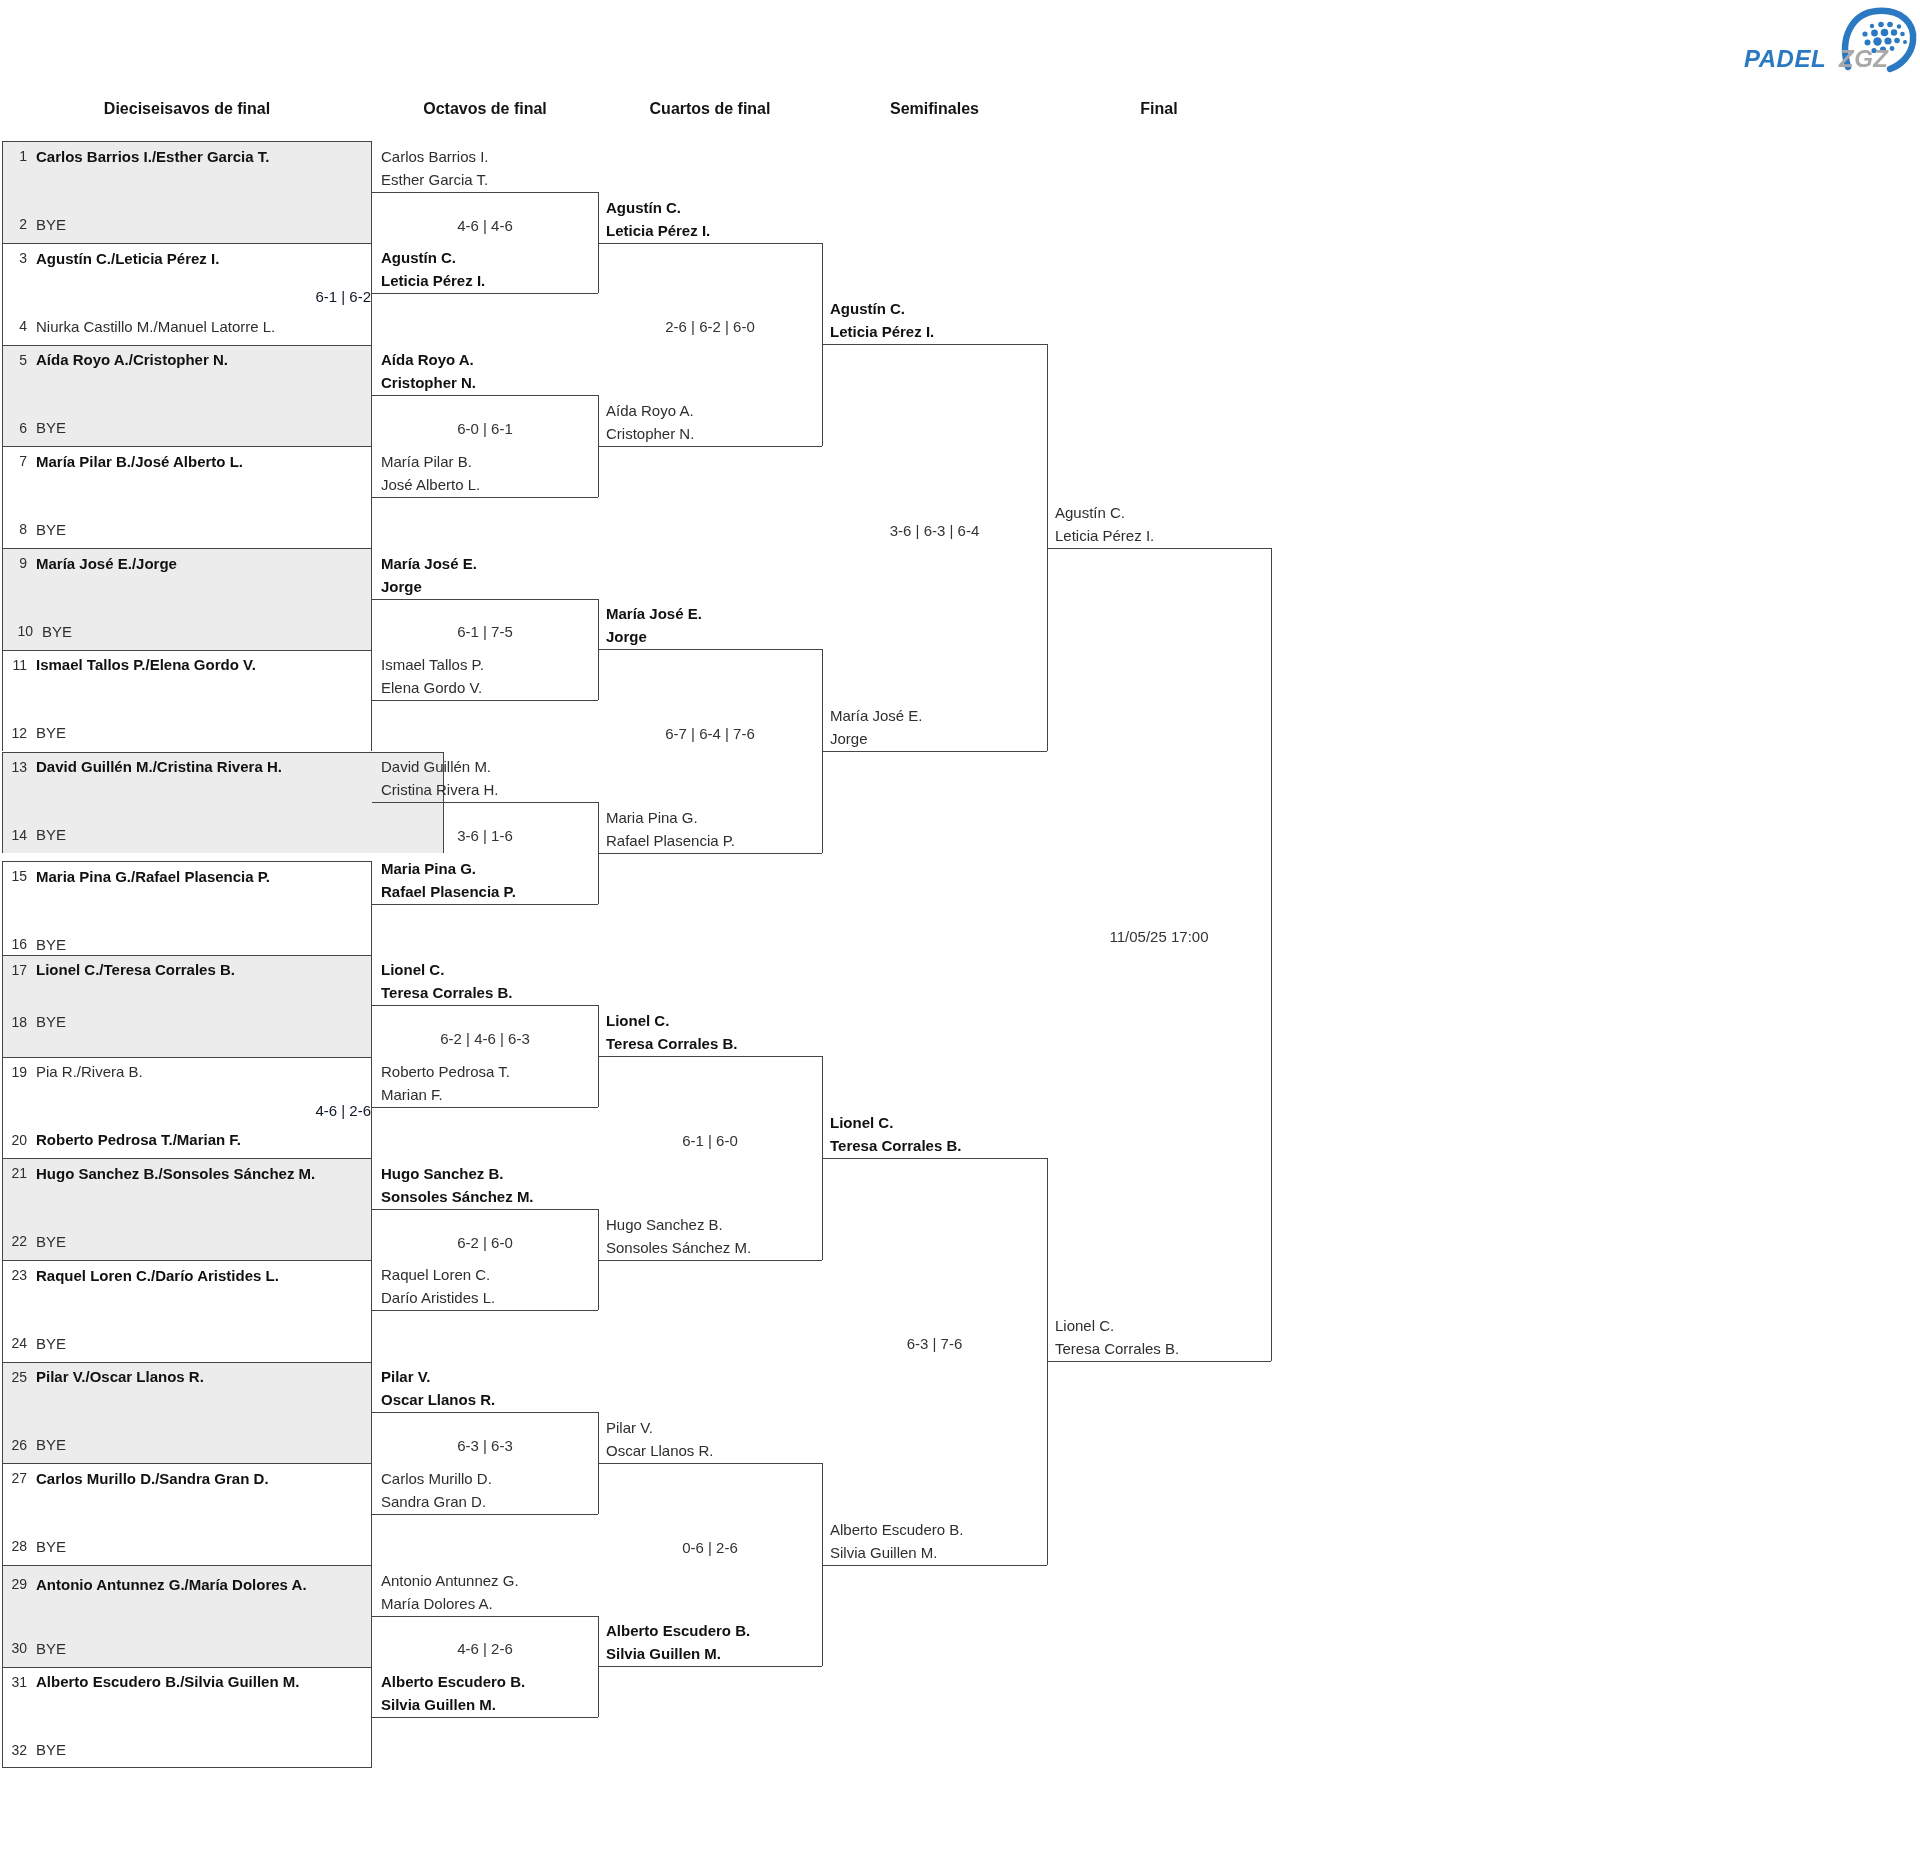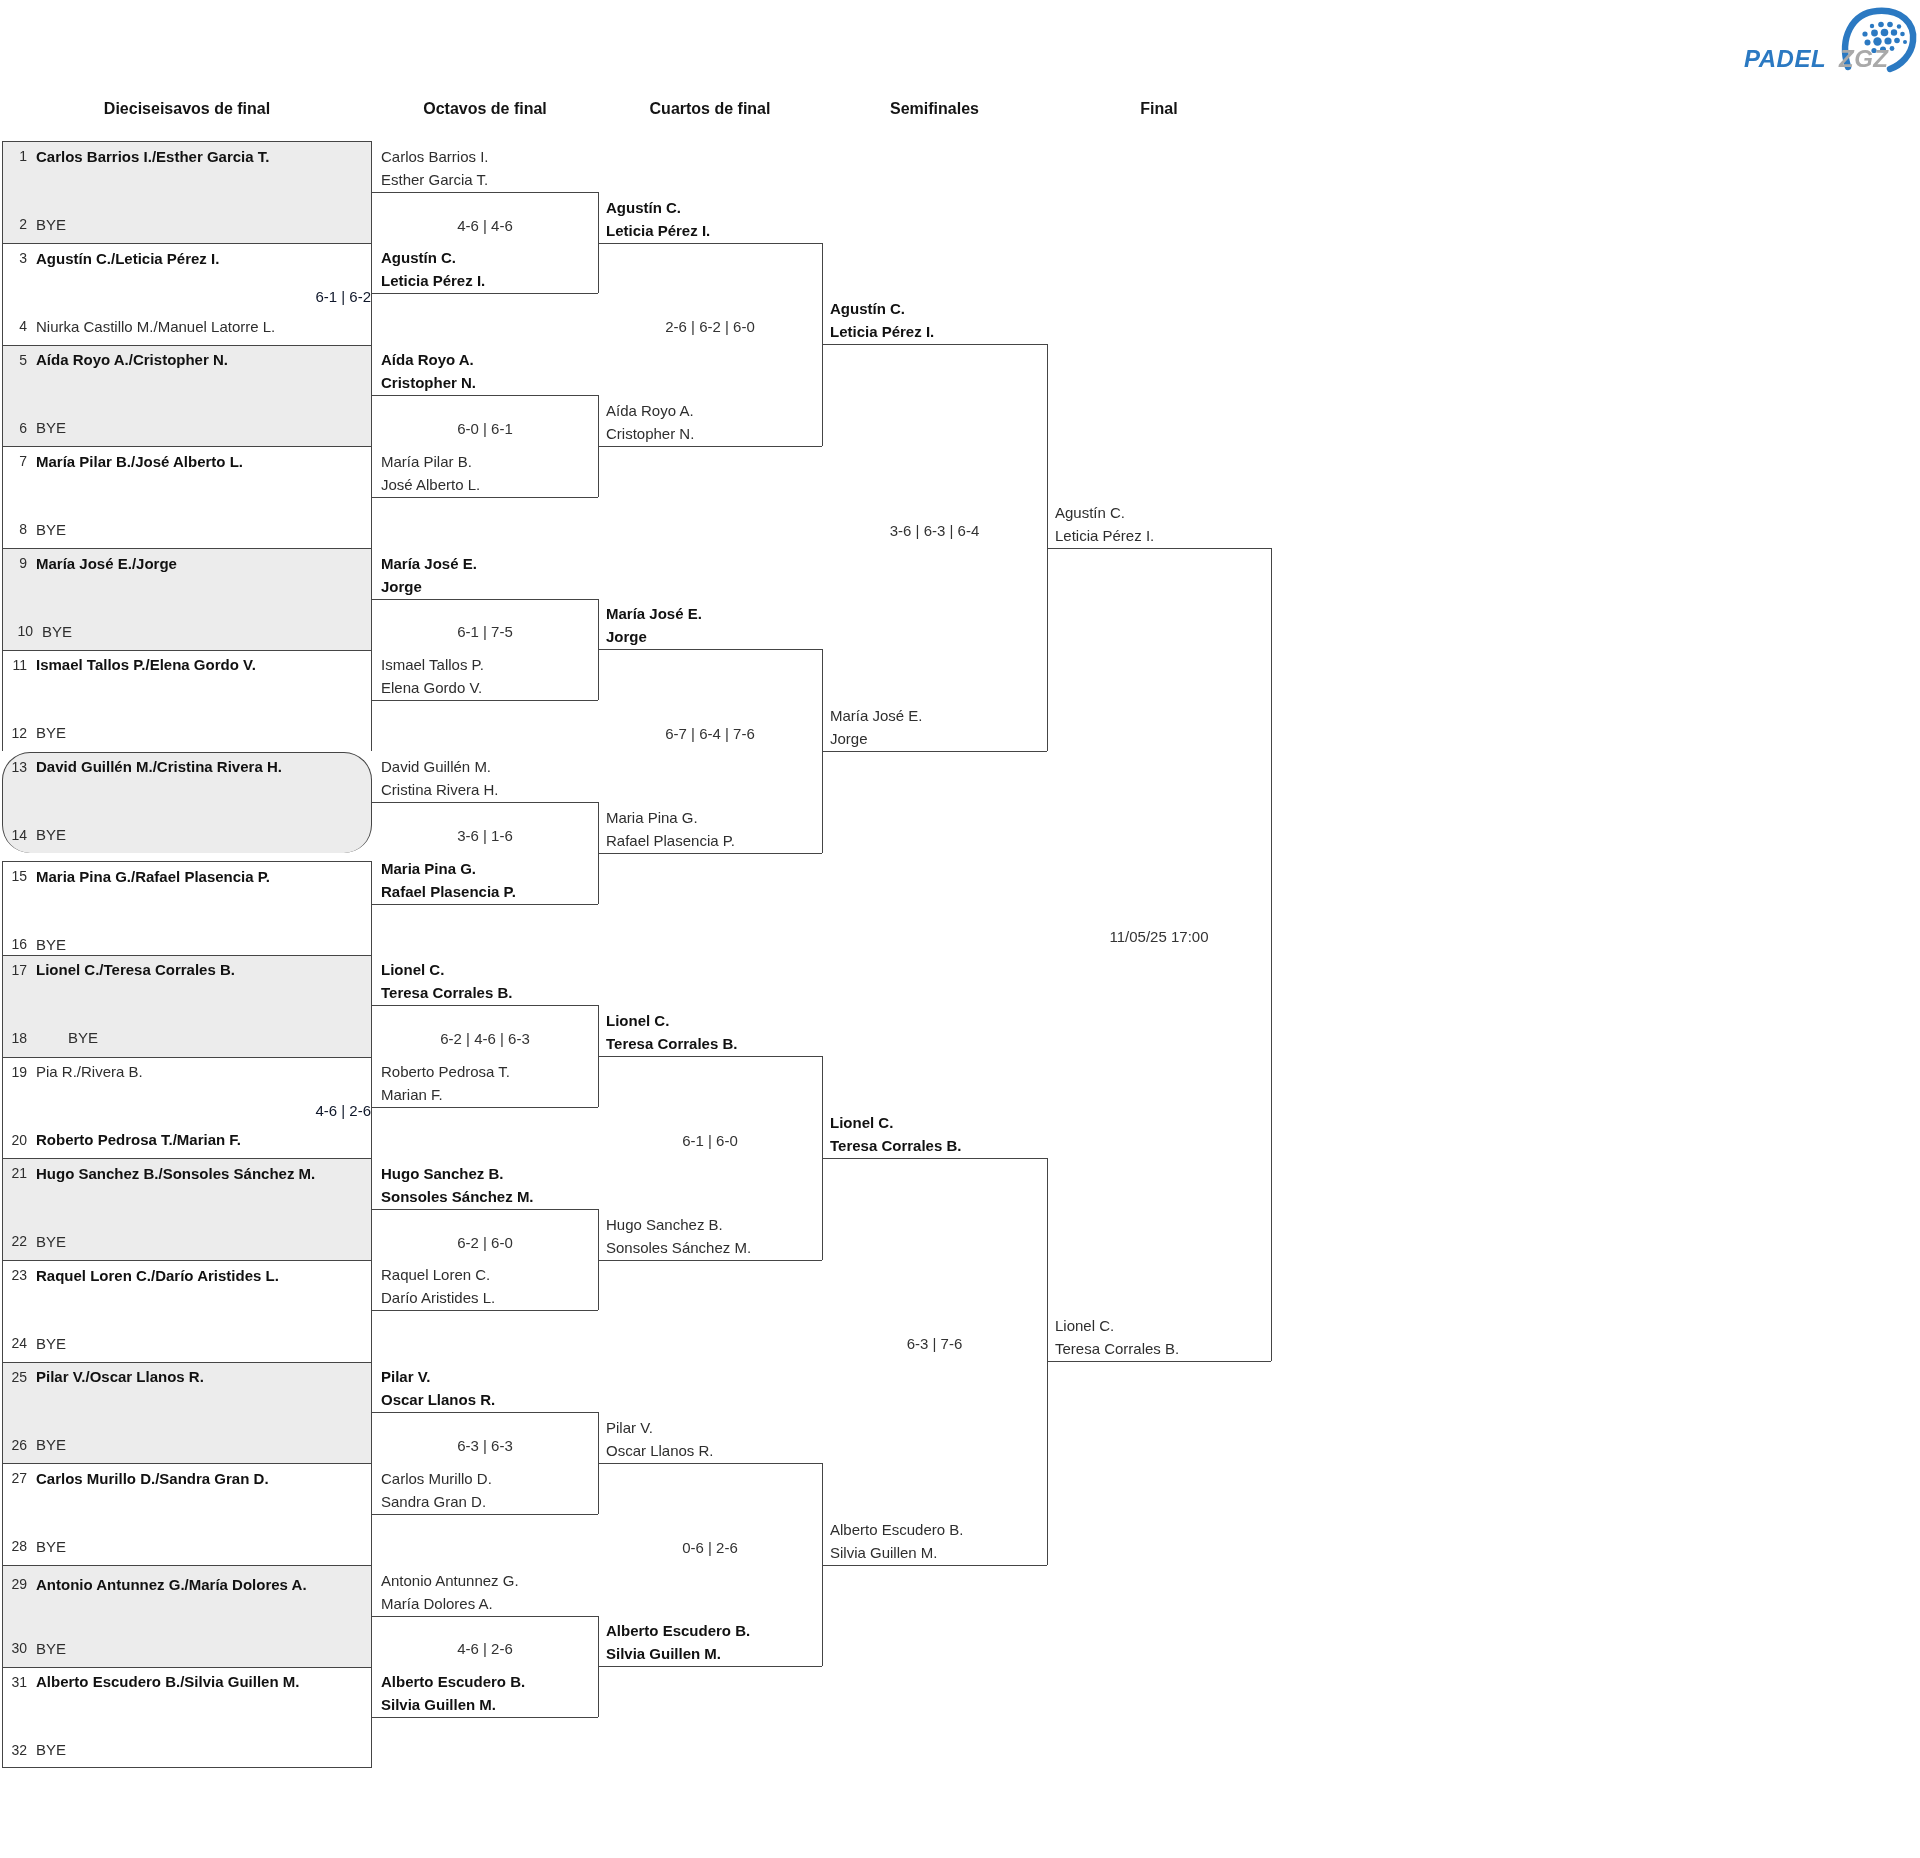--- a/index.html
+++ b/index.html
@@ -128,21 +128,21 @@
     <div class="pairbox" style="top: 649.8px; left: 2px; width: 370px; height: 101.7px;">
       <div class="slot" style="top: 4px;">
         <span class="seednum">11</span>
         <span class="nm b">Ismael Tallos P./Elena Gordo V.</span>
       </div>
       <div class="slot" style="top: 72px;">
         <span class="seednum">12</span>
         <span class="nm">BYE</span>
       </div>
     </div>
-    <div class="pairbox shaded" style="top: 751.5px; left: 2px; width: 370px; height: 101.7px; border-radius: 28px;">
+    <div class="pairbox shaded" style="top: 751.5px; left: 2px; width: 442px; height: 101.7px;">
       <div class="slot" style="top: 4px;">
         <span class="seednum">13</span>
         <span class="nm b">David Guillén M./Cristina Rivera H.</span>
       </div>
       <div class="slot" style="top: 72px;">
         <span class="seednum">14</span>
         <span class="nm">BYE</span>
       </div>
     </div>
     <div class="pairbox" style="top: 853.2px; left: 2px; width: 370px; height: 101.7px; margin-top: 8px;">
@@ -153,21 +153,21 @@
       <div class="slot" style="top: 72px;">
         <span class="seednum">16</span>
         <span class="nm">BYE</span>
       </div>
     </div>
     <div class="pairbox shaded" style="top: 954.9px; left: 2px; width: 370px; height: 101.7px;">
       <div class="slot" style="top: 4px;">
         <span class="seednum">17</span>
         <span class="nm b">Lionel C./Teresa Corrales B.</span>
       </div>
-      <div class="slot" style="top: 72px; gap: 32px;">
+      <div class="slot" style="top: 56px;">
         <span class="seednum">18</span>
         <span class="nm">BYE</span>
       </div>
     </div>
     <div class="pairbox" style="top: 1056.6px; left: 2px; width: 370px; height: 101.7px;">
       <div class="slot" style="top: 4px;">
         <span class="seednum">19</span>
         <span class="nm">Pia R./Rivera B.</span>
       </div>
       <div class="slot" style="top: 72px;">

